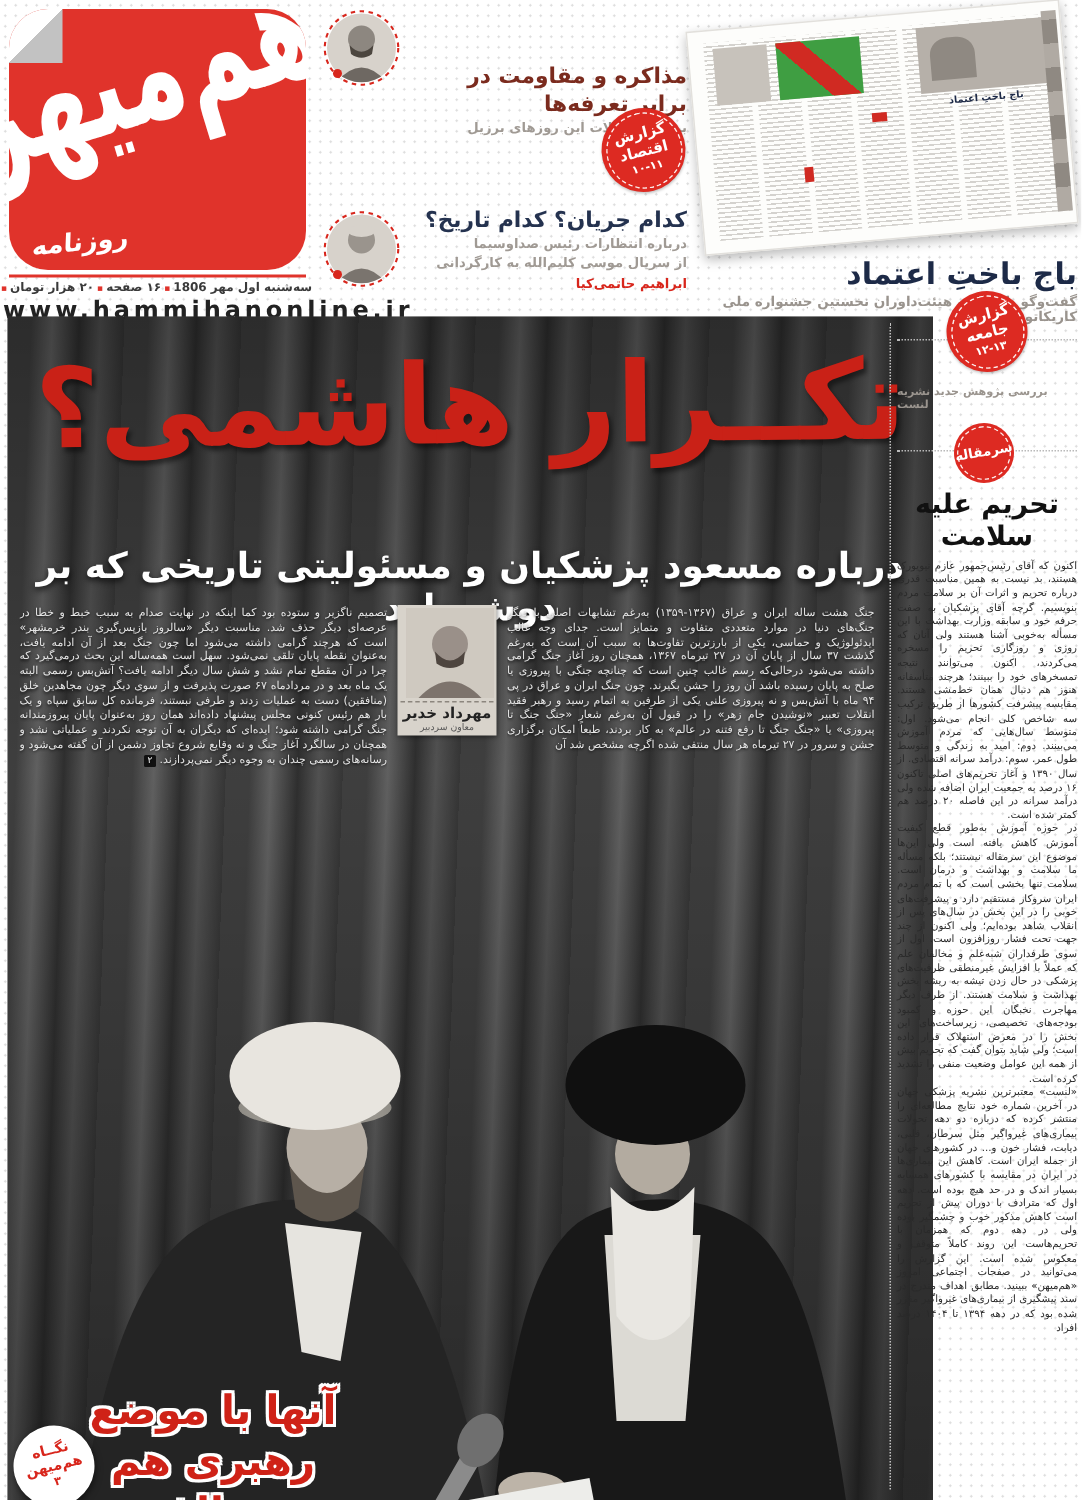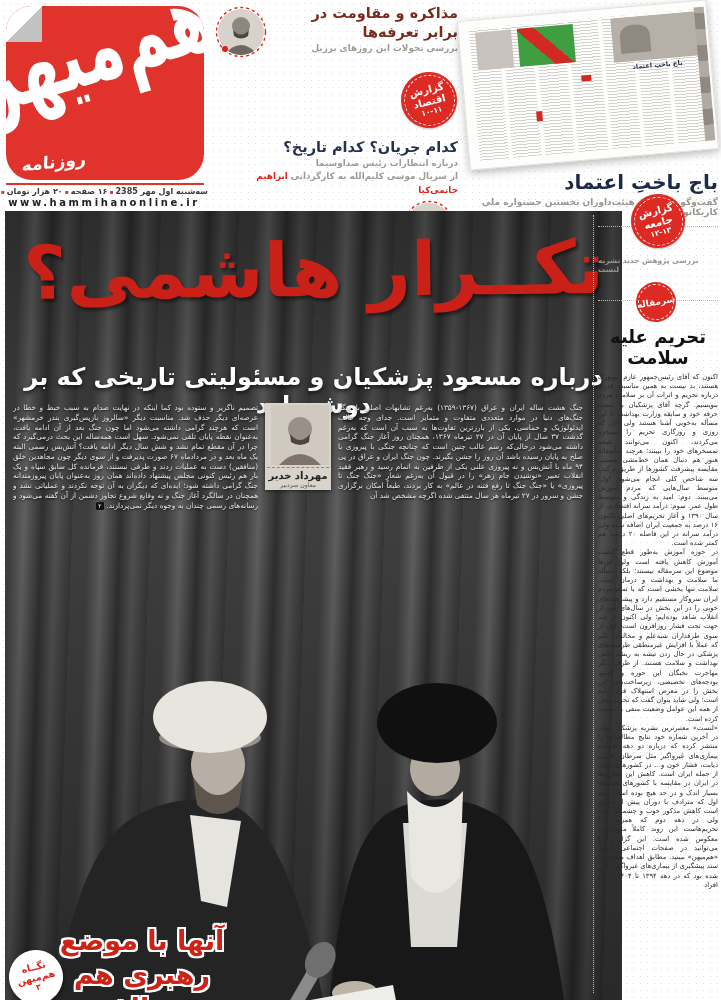--- a/index.html
+++ b/index.html
@@ -17,32 +17,32 @@
   .logo-script{position:absolute;right:-8px;top:8px;width:210px;text-align:center;
         color:#fff;font-weight:bold;font-size:62px;letter-spacing:-5px;
         transform:rotate(-17deg) scale(1.02,1.55);transform-origin:center;line-height:1;}
   .logo-type{position:absolute;left:16px;bottom:8px;color:#fff;font-size:17px;
         font-weight:bold;transform:skewX(-8deg) rotate(-6deg);}
   .red-rule{position:absolute;left:6px;top:183px;width:198px;height:2px;background:#e0332b;}
   .dateline{position:absolute;left:0;top:187px;width:208px;text-align:center;
         font-size:8px;font-weight:bold;color:#3a3a3a;white-space:nowrap;}
   .dateline span.sep::after{content:"▪";color:#e0332b;font-size:6px;margin:0 2px;}
   .website{position:absolute;left:2px;top:197px;width:204px;text-align:center;
-        font-size:10px;letter-spacing:2.6px;color:#222;font-weight:bold;direction:ltr;}
+        font-size:16px;letter-spacing:2.6px;color:#222;font-weight:bold;direction:ltr;}
 
   
   .stories{position:absolute;left:212px;top:0;width:246px;}
   .story{position:absolute;width:246px;display:flex;align-items:flex-start;}
   .story .s-text{flex:1;text-align:right;padding-left:4px;}
   .s-headline{font-size:14.5px;font-weight:bold;line-height:1.3;}
-  .s1 .s-headline{color:#7b2b1e;}
+  .s1 .s-headline{color:#7b2b1e;margin-top:38px;}
   .s2 .s-headline,.s3 .s-headline{color:#24324f;}
   .s-kick{font-size:8.8px;color:#a09a94;font-weight:bold;line-height:1.55;}
   .s-kick .red{color:#d8261c;}
-  .s1{top:4px;} .s2{top:70px;} .s3{top:138px;flex-direction:column;}
+  .s1{top:4px;} .s2{top:70px;} .s3{top:138px;}
   .s-media{width:58px;display:flex;justify-content:center;padding-top:2px;}
   .avatar-wrap{position:relative;width:52px;height:52px;}
   .avatar{position:absolute;inset:3px;border-radius:50%;background:#d7d2cb;overflow:hidden;}
   .arc{position:absolute;inset:0;}
   .seal{width:56px;height:56px;border-radius:50%;background:#dd2a22;position:relative;
         transform:rotate(-14deg);display:flex;flex-direction:column;align-items:center;
         justify-content:center;color:#fff;font-weight:bold;box-shadow:0 1px 2px rgba(0,0,0,.25);}
   .seal::before{content:"";position:absolute;inset:2.5px;border:1.5px dashed rgba(255,255,255,.9);
         border-radius:50%;}
   .seal .l{font-size:10px;line-height:1.15;}
@@ -136,21 +136,21 @@
 
 <div class="page">
 
   <div class="logo">
     <div class="logo-fold"></div>
     <div class="logo-script">هم‌میهن</div>
     <div class="logo-type">روزنامه</div>
   </div>
   <div class="red-rule"></div>
   <div class="dateline">
-    <span class="sep">سه‌شنبه اول مهر 2385</span><span class="sep">۱۶ صفحه</span><span class="sep">۲۰ هزار تومان</span><span class="sep">سال چهارم</span>
+    <span class="sep">سه‌شنبه اول مهر 1806</span><span class="sep">۱۶ صفحه</span><span class="sep">۲۰ هزار تومان</span><span class="sep">سال چهارم</span>
   </div>
   <div class="website">www.hammihanonline.ir</div>
 
   <div class="stories">
 
     <div class="story s1">
       <div class="s-text">
         <div class="s-headline">مذاکره و مقاومت در برابر تعرفه‌ها</div>
         <div class="s-kick">بررسی تحولات این روزهای برزیل</div>
       </div>

